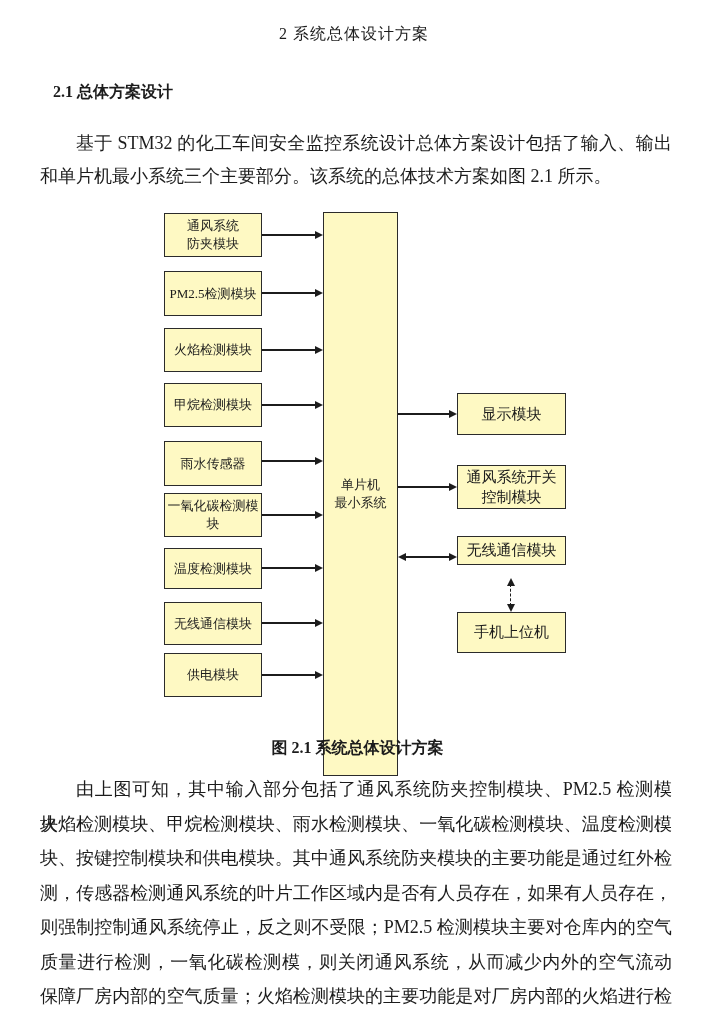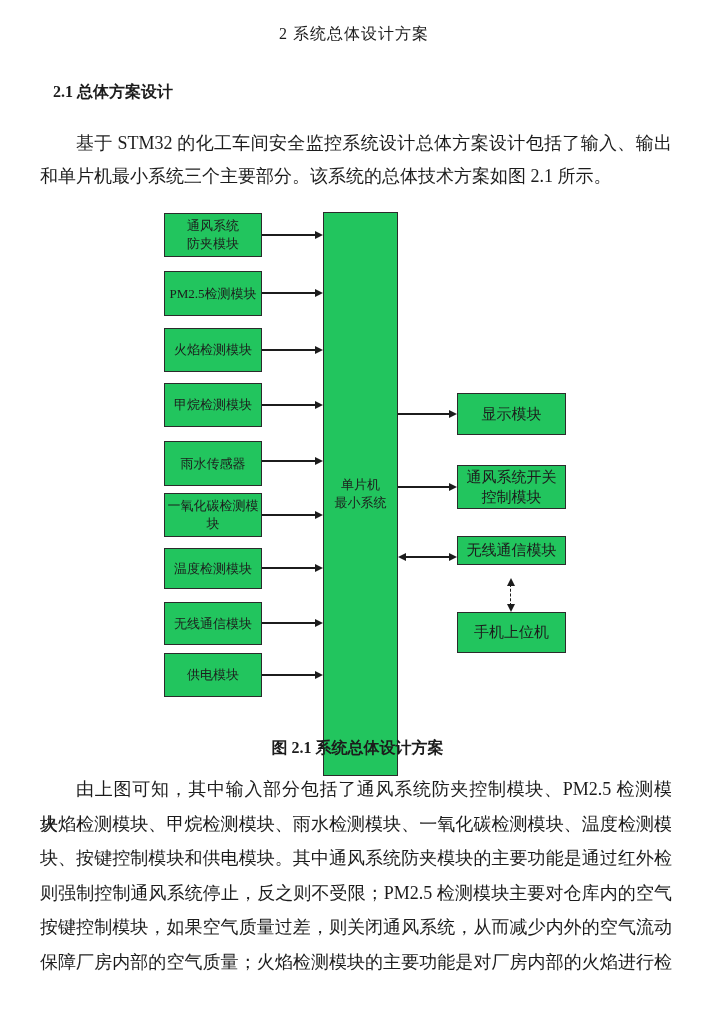--- a/index.html
+++ b/index.html
@@ -47,21 +47,21 @@
     top: 738px; left: 7px; right: 0;
     text-align: center;
     font-size: 16px;
     font-weight: bold;
   }
   
   .diagram { position: absolute; inset: 0; }
   .box {
     position: absolute;
     border: 1.5px solid #2b2b2b;
-    background: #22c55e;
+    background: #fef9c3;
     display: flex;
     align-items: center;
     justify-content: center;
     text-align: center;
     white-space: pre-line;
     line-height: 1.35;
     box-sizing: border-box;
   }
   .box.left-box   { left: 164px; width: 98px;  font-size: 13px; }
   .box.center-box { left: 323px; top: 212px; width: 75px; height: 564px; font-size: 13px; }
@@ -172,18 +172,19 @@
       </div>
 
   </div>
 
   <div class="fig-caption">图 2.1  系统总体设计方案</div>
 
   <div class="para para-2">
     <span class="pline jl ind">由上图可知，其中输入部分包括了通风系统防夹控制模块、PM2.5 检测模块、</span>
     <span class="pline jl">火焰检测模块、甲烷检测模块、雨水检测模块、一氧化碳检测模块、温度检测模</span>
     <span class="pline jl">块、按键控制模块和供电模块。其中通风系统防夹模块的主要功能是通过红外检</span>
+    <span class="pline jl">测，传感器检测通风系统的叶片工作区域内是否有人员存在，如果有人员存在，</span>
     <span class="pline jl">则强制控制通风系统停止，反之则不受限；PM2.5 检测模块主要对仓库内的空气</span>
-    <span class="pline jl">按键控制模块，如果空气质量过差，则关闭通风系统，从而减少内外的空气流动</span>
+    <span class="pline jl">质量进行检测，一氧化碳检测模，则关闭通风系统，从而减少内外的空气流动</span>
     <span class="pline jl">保障厂房内部的空气质量；火焰检测模块的主要功能是对厂房内部的火焰进行检</span>
   </div>
 
 </div>
 
 </body></html>

